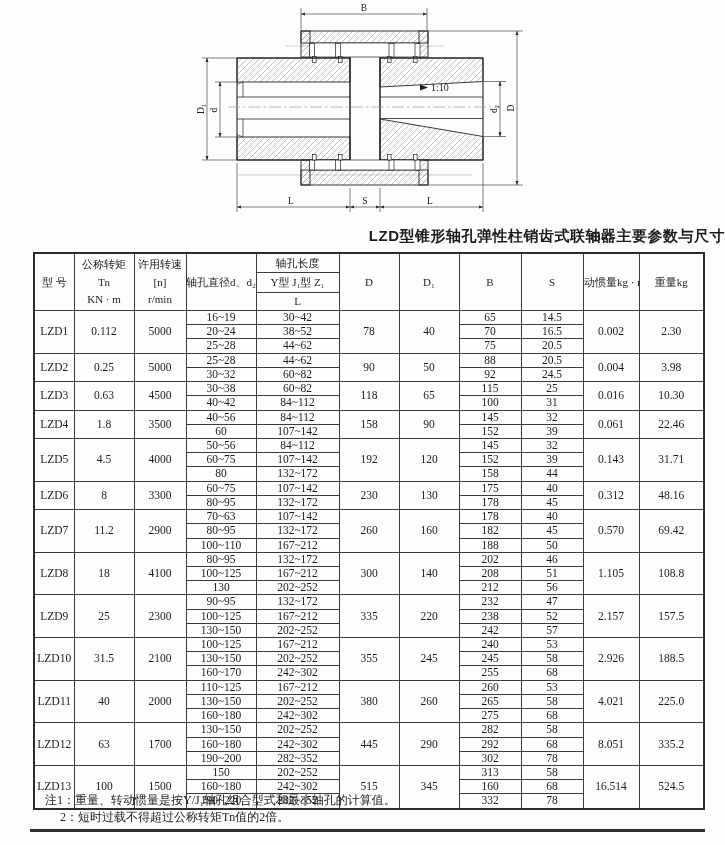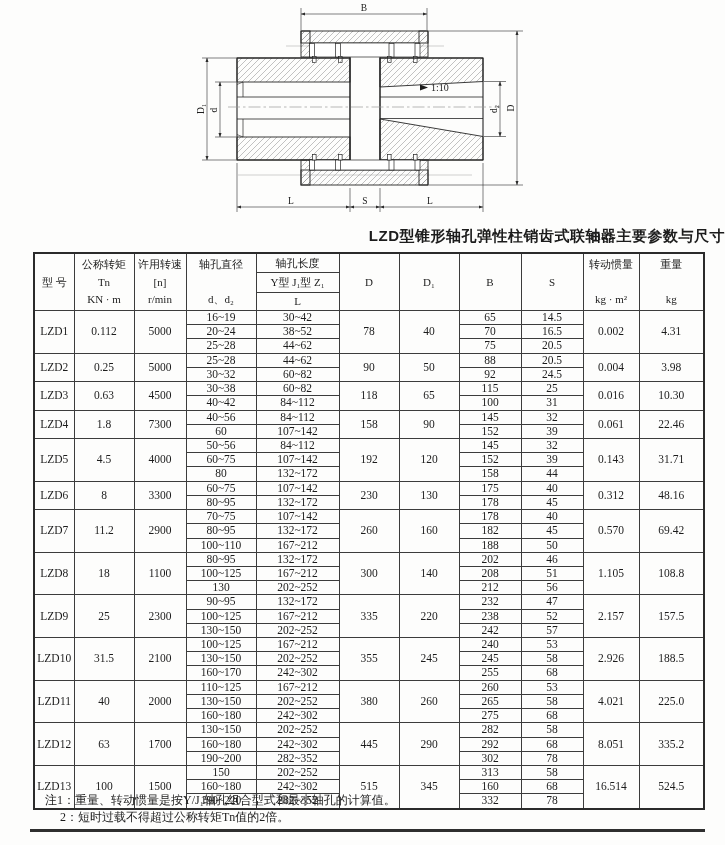--- a/index.html
+++ b/index.html
@@ -22,21 +22,21 @@
     font-size:11px;
   }
   table.spec{border:2px solid #2b2b2b;}
   table.spec th,table.spec td{
     border:1px solid #3c3c3c;padding:0;text-align:center;vertical-align:middle;
     font-weight:400;line-height:1.15;overflow:hidden;white-space:nowrap;
   }
   table.spec td{height:13px;font-size:11.5px;}
   thead th{font-size:11px;}
   .hcol{display:flex;flex-direction:column;justify-content:space-around;align-items:center;height:52px;}
-  .hcol2{display:flex;flex-direction:column;justify-content:space-between;align-items:center;height:48px;padding:2px 0;}
+  .hcol2{display:flex;flex-direction:row;justify-content:center;align-items:center;height:48px;padding:2px 0;}
   .hl{display:block;}
   .notes{
     position:absolute;left:45px;top:792px;width:640px;
     font-size:12px;line-height:17px;
   }
   .note-line2{padding-left:15px;}
   .bottom-rule{position:absolute;left:30px;top:829px;width:675px;height:3px;background:#2f2f2f;}
   svg text{font-family:"Liberation Serif","DejaVu Serif",serif;fill:#1c1c1c;}
 </style>
 </head>
@@ -261,21 +261,21 @@
           <td rowspan="3">LZD1</td>
           <td rowspan="3">0.112</td>
           <td rowspan="3">5000</td>
           <td>16~19</td>
           <td>30~42</td>
           <td rowspan="3">78</td>
           <td rowspan="3">40</td>
           <td>65</td>
           <td>14.5</td>
           <td rowspan="3">0.002</td>
-          <td rowspan="3">4.31</td>
+          <td rowspan="3">2.30</td>
         </tr>
         <tr>
           <td>20~24</td>
           <td>38~52</td>
           <td>70</td>
           <td>16.5</td>
         </tr>
         <tr>
           <td>25~28</td>
           <td>44~62</td>
@@ -316,21 +316,21 @@
         </tr>
         <tr>
           <td>40~42</td>
           <td>84~112</td>
           <td>100</td>
           <td>31</td>
         </tr>
         <tr>
           <td rowspan="2">LZD4</td>
           <td rowspan="2">1.8</td>
-          <td rowspan="2">7300</td>
+          <td rowspan="2">3500</td>
           <td>40~56</td>
           <td>84~112</td>
           <td rowspan="2">158</td>
           <td rowspan="2">90</td>
           <td>145</td>
           <td>32</td>
           <td rowspan="2">0.061</td>
           <td rowspan="2">22.46</td>
         </tr>
         <tr>
@@ -380,21 +380,21 @@
         <tr>
           <td>80~95</td>
           <td>132~172</td>
           <td>178</td>
           <td>45</td>
         </tr>
         <tr>
           <td rowspan="3">LZD7</td>
           <td rowspan="3">11.2</td>
           <td rowspan="3">2900</td>
-          <td>70~75</td>
+          <td>70~63</td>
           <td>107~142</td>
           <td rowspan="3">260</td>
           <td rowspan="3">160</td>
           <td>178</td>
           <td>40</td>
           <td rowspan="3">0.570</td>
           <td rowspan="3">69.42</td>
         </tr>
         <tr>
           <td>80~95</td>
@@ -404,21 +404,21 @@
         </tr>
         <tr>
           <td>100~110</td>
           <td>167~212</td>
           <td>188</td>
           <td>50</td>
         </tr>
         <tr>
           <td rowspan="3">LZD8</td>
           <td rowspan="3">18</td>
-          <td rowspan="3">1100</td>
+          <td rowspan="3">4100</td>
           <td>80~95</td>
           <td>132~172</td>
           <td rowspan="3">300</td>
           <td rowspan="3">140</td>
           <td>202</td>
           <td>46</td>
           <td rowspan="3">1.105</td>
           <td rowspan="3">108.8</td>
         </tr>
         <tr>

